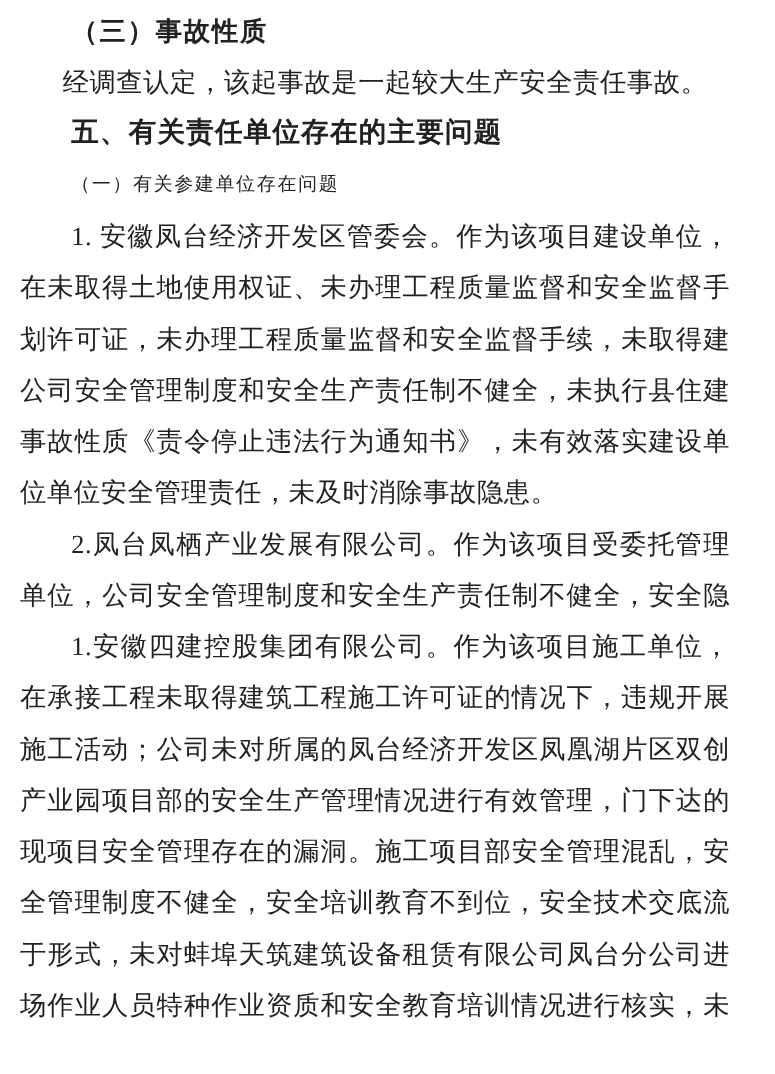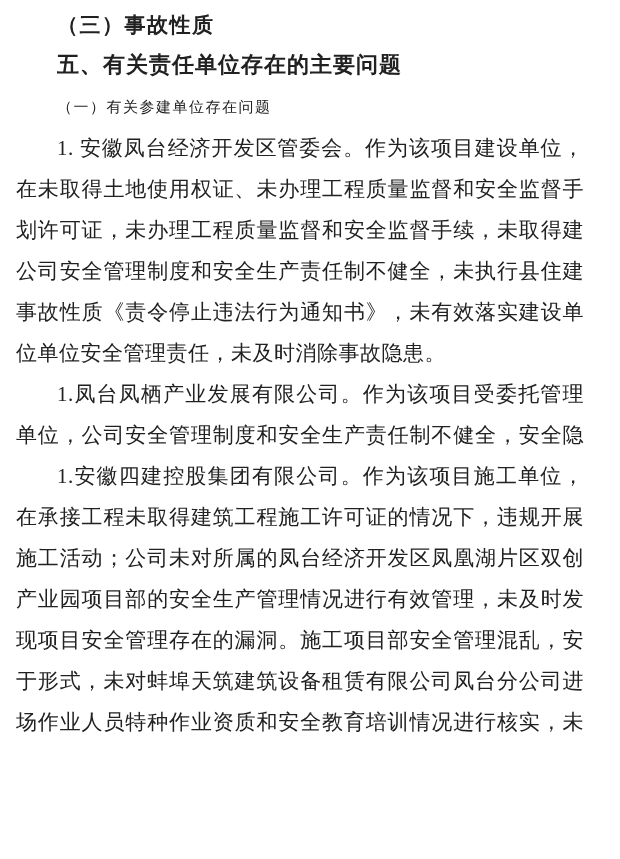--- a/index.html
+++ b/index.html
@@ -53,36 +53,38 @@
     letter-spacing: 1.5px;
   }
 </style>
 </head>
 <body>
 
 <div class="page">
 
   <div class="line h-kai-bold indent">（三）事故性质</div>
 
+  <div class="line indent-sm">经调查认定，该起事故是一起较大生产安全责任事故。</div>
 
   <div class="line h-hei indent">五、有关责任单位存在的主要问题</div>
 
   <div class="line h-kai indent">（一）有关参建单位存在问题</div>
 
   <div class="line indent just">1. 安徽凤台经济开发区管委会。作为该项目建设单位，</div>
   <div class="line just">在未取得土地使用权证、未办理工程质量监督和安全监督手续</div>
   <div class="line just">划许可证，未办理工程质量监督和安全监督手续，未取得建</div>
   <div class="line just">公司安全管理制度和安全生产责任制不健全，未执行县住建部</div>
   <div class="line just">事故性质《责令停止违法行为通知书》，未有效落实建设单</div>
   <div class="line">位单位安全管理责任，未及时消除事故隐患。</div>
 
-  <div class="line indent just">1.凤台凤栖产业发展有限公司。作为该项目受委托管理</div>
+  <div class="line indent just">2.凤台凤栖产业发展有限公司。作为该项目受委托管理</div>
   <div class="line just">单位，公司安全管理制度和安全生产责任制不健全，安全隐</div>
 
   <div class="line indent just">1.安徽四建控股集团有限公司。作为该项目施工单位，</div>
   <div class="line just">在承接工程未取得建筑工程施工许可证的情况下，违规开展</div>
   <div class="line just">施工活动；公司未对所属的凤台经济开发区凤凰湖片区双创</div>
-  <div class="line just">产业园项目部的安全生产管理情况进行有效管理，未及时发</div>
+  <div class="line just">产业园项目部的安全生产管理情况进行有效管理，门下达的</div>
   <div class="line just">现项目安全管理存在的漏洞。施工项目部安全管理混乱，安</div>
+  <div class="line just">全管理制度不健全，安全培训教育不到位，安全技术交底流</div>
   <div class="line just">于形式，未对蚌埠天筑建筑设备租赁有限公司凤台分公司进</div>
   <div class="line just">场作业人员特种作业资质和安全教育培训情况进行核实，未</div>
 
 </div>
 
 </body></html>

